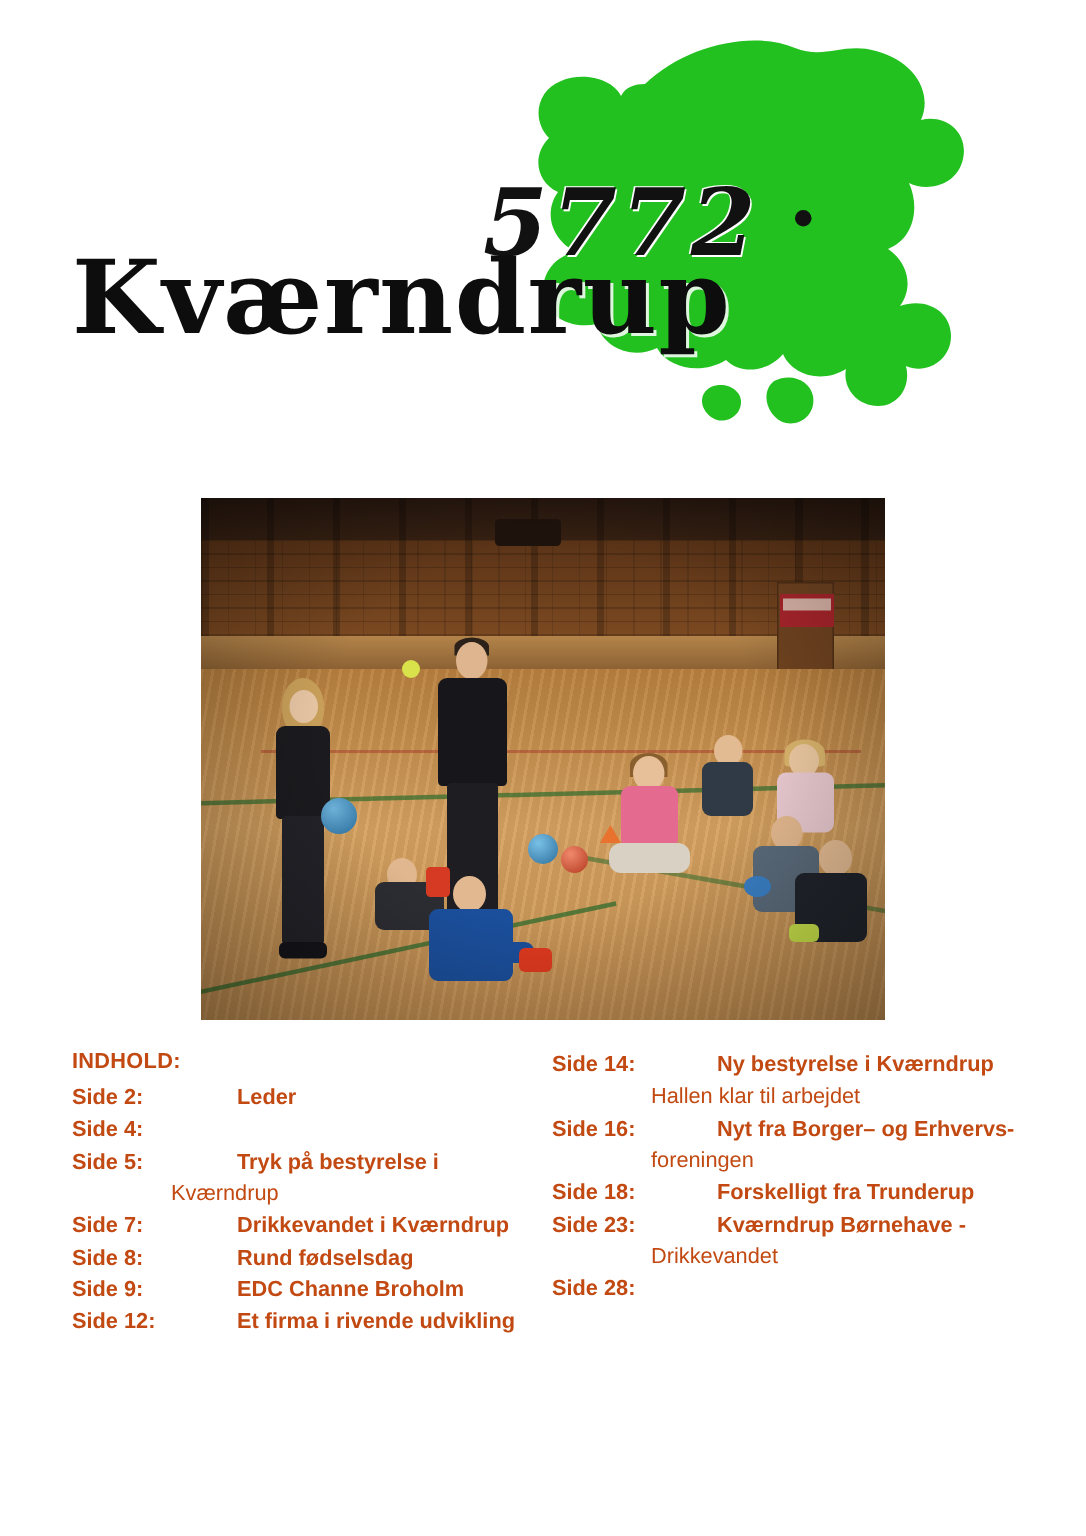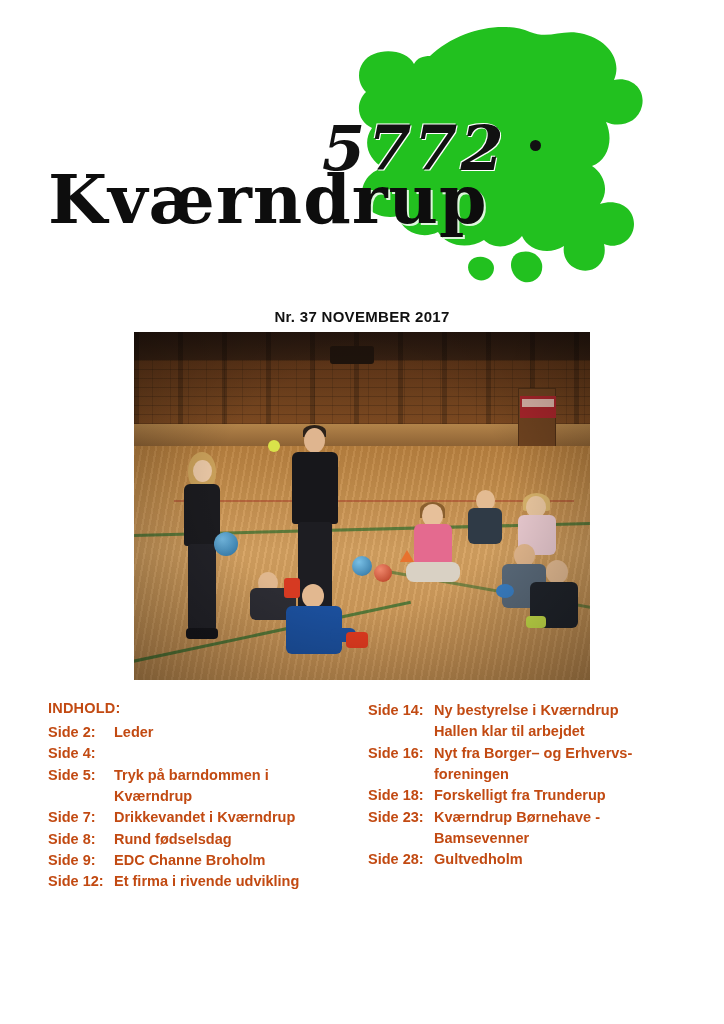--- a/index.html
+++ b/index.html
@@ -280,26 +280,27 @@
     color: #c24a12;
     margin-bottom: 6px;
     letter-spacing: 0.2px;
   }
   .toc-row {
     display: flex;
     font-size: 14.5px;
     font-weight: bold;
     line-height: 1.47;
     color: #c24a12;
+    gap: 44px;
   }
   .toc-label { width: 66px; flex: 0 0 66px; }
   .toc-text { flex: 1 1 auto; }
   .toc-cont {
     font-size: 14.5px;
-    font-weight: bold;
+    font-weight: normal;
     line-height: 1.47;
     color: #c24a12;
     padding-left: 66px;
   }
 </style>
 </head>
 <body>
 
 <div class="page">
 
@@ -319,21 +320,20 @@
       <path fill="#22c11f" d="M212 240 C222 236, 232 242, 232 250 C232 260, 220 266, 212 260 C204 254, 204 244, 212 240 Z"></path>
     </svg>
 
     <div class="masthead-title">
       <div class="num-5772">5772</div>
       <div class="dot-sep"></div>
       <div class="word-kv">Kværndrup</div>
     </div>
   </div>
 
-  <div class="issue-line">Nr. 37 NOVEMBER 2017</div>
 
   <div class="photo-wrap">
     <div class="photo">
       <div class="wall-dark"></div>
       <div class="wall-brick"></div>
       <div class="wall-beams"></div>
       <div class="wall-strip"></div>
       <div class="door"></div>
       <div class="scoreboard"></div>
       <div class="scoreboard-txt"></div>
@@ -418,21 +418,21 @@
           <span class="toc-label">Side 2:</span>
           <span class="toc-text">Leder</span>
         </div>
 
         <div class="toc-row">
           <span class="toc-label">Side 4:</span>
         </div>
 
         <div class="toc-row">
           <span class="toc-label">Side 5:</span>
-          <span class="toc-text">Tryk på barndommen i</span>
+          <span class="toc-text">Tryk på bestyrelse i</span>
         </div>
         <div class="toc-cont">Kværndrup</div>
 
         <div class="toc-row">
           <span class="toc-label">Side 7:</span>
           <span class="toc-text">Drikkevandet i Kværndrup</span>
         </div>
 
         <div class="toc-row">
           <span class="toc-label">Side 8:</span>
@@ -465,25 +465,24 @@
 
         <div class="toc-row">
           <span class="toc-label">Side 18:</span>
           <span class="toc-text">Forskelligt fra Trunderup</span>
         </div>
 
         <div class="toc-row">
           <span class="toc-label">Side 23:</span>
           <span class="toc-text">Kværndrup Børnehave -</span>
         </div>
-        <div class="toc-cont">Bamsevenner</div>
+        <div class="toc-cont">Drikkevandet</div>
 
 
         <div class="toc-row">
           <span class="toc-label">Side 28:</span>
-          <span class="toc-text">Gultvedholm</span>
         </div>
       </div>
 
     </div>
   </div>
 
 </div>
 
 </body></html>

